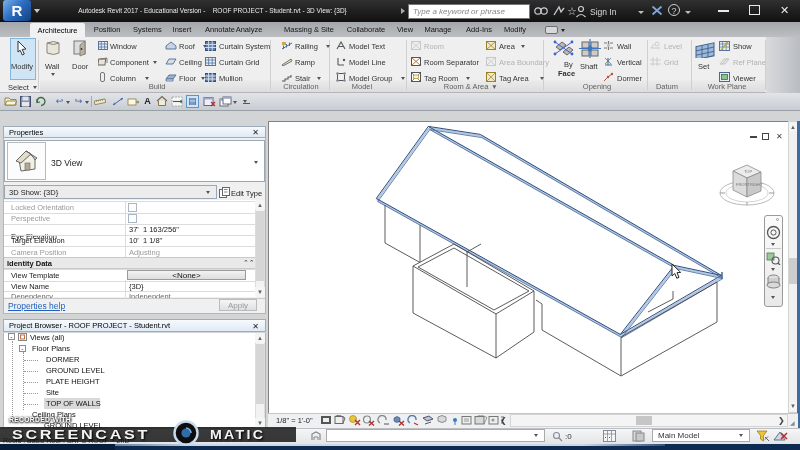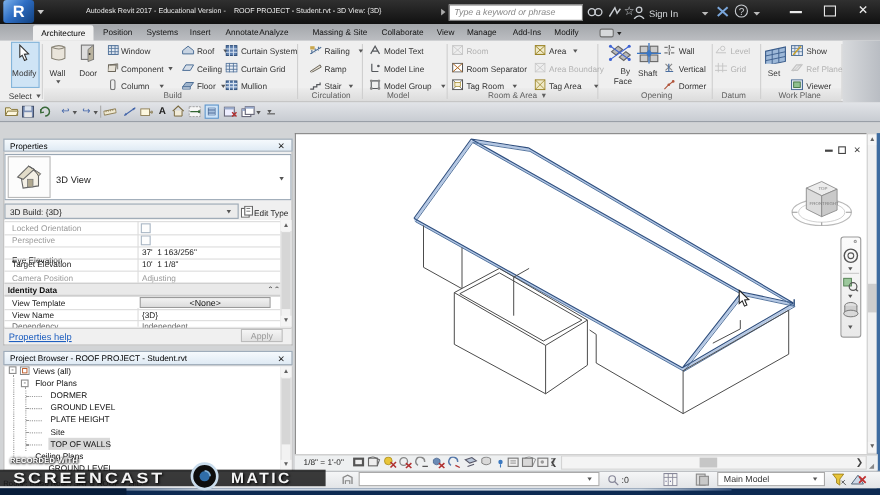--- a/index.html
+++ b/index.html
@@ -254,21 +254,21 @@
 <svg class="abs" style="left:553px;top:39px" width="22" height="19">
       <path d="M3 8 L9 3 L13 6 L7 11 Z" fill="#b9b9b9" stroke="#666"></path>
       <path d="M10 13 L16 8 L20 11 L14 16 Z" fill="#b9b9b9" stroke="#666"></path>
       <path d="M2 3 L19 15 M19 3 L2 15" stroke="#3d62d2" stroke-width="1"></path>
       <circle cx="2" cy="3" r="1.4" fill="#3d62d2"></circle>
       <circle cx="19" cy="15" r="1.4" fill="#3d62d2"></circle>
       <circle cx="19" cy="3" r="1.4" fill="#3d62d2"></circle>
       <circle cx="2" cy="15" r="1.4" fill="#3d62d2"></circle>
     </svg>
 <div class="abs rtxt" style="left:564px;top:60px;">By</div>
-<div class="abs rtxt" style="left:558px;top:69px;">Face</div>
+<div class="abs rtxt" style="left:558px;top:69px;font-weight:bold;">Face</div>
 <svg class="abs" style="left:579px;top:39px" width="22" height="19">
       <rect x="3" y="3" width="7" height="6" fill="#ccc" stroke="#666"></rect>
       <rect x="12" y="3" width="7" height="6" fill="#ccc" stroke="#666"></rect>
       <rect x="3" y="11" width="7" height="6" fill="#ccc" stroke="#666"></rect>
       <rect x="12" y="11" width="7" height="6" fill="#ccc" stroke="#666"></rect>
       <path d="M11 0 V19 M0 9.5 H22" stroke="#3a76c4" stroke-width="1.2"></path>
       <path d="M8 9.5 L11 6 L14 9.5 L11 13 Z" fill="#3a76c4"></path>
     </svg>
 <div class="abs rtxt" style="left:580px;top:62px;">Shaft</div>
 <svg class="abs" style="left:603px;top:41px" width="11" height="9">
@@ -387,21 +387,21 @@
 <div class="abs" style="left:4px;top:140px;width:261px;height:42px;background:#fff;border:1px solid #9aa7b4;"></div>
 <div class="abs" style="left:7px;top:142px;width:39px;height:38px;background:#fcfcfc;border:1px solid #b9b9b9;"></div>
 <svg class="abs" style="left:13px;top:148px" width="28" height="26">
       <path d="M6 12 L14 4 L22 10 L22 21 L8 23 Z" fill="#f4f0e6" stroke="#666" stroke-width="1"></path>
       <path d="M3 13 L13 3 L18 6 L8 15 Z" fill="#e2dcc9" stroke="#666" stroke-width="1"></path>
       <path d="M13 3 L24 10 L22 12 L18 6 Z" fill="#cac2ac" stroke="#666" stroke-width="0.9"></path>
       <rect x="12" y="15" width="5" height="7" fill="#b0a890" stroke="#777" stroke-width="0.7"></rect>
     </svg>
 <div class="abs" style="left:51px;top:158px;font-size:8.5px;color:#222;">3D View</div>
 <div class="abs dd" style="left:254px;top:161px;"></div>
-<div class="abs" style="left:4px;top:185px;width:213px;height:14px;background:#ececec;border:1px solid #9aa7b4;font-size:7.5px;color:#222;line-height:13px;padding-left:4px;">3D Build: {3D}</div>
+<div class="abs" style="left:4px;top:185px;width:213px;height:14px;background:#ececec;border:1px solid #9aa7b4;font-size:7.5px;color:#222;line-height:13px;padding-left:4px;">3D Show: {3D}</div>
 <div class="abs dd" style="left:206px;top:191px;"></div>
 <svg class="abs" style="left:219px;top:187px" width="11" height="11">
       <rect x="0.5" y="2.5" width="7" height="8" fill="#fff" stroke="#666"></rect>
       <rect x="3.5" y="0.5" width="7" height="8" fill="#fff" stroke="#666"></rect>
       <path d="M5 2.5 H8.5 M5 5 H8.5" stroke="#666" stroke-width="0.8"></path>
     </svg>
 <div class="abs" style="left:231px;top:189px;font-size:7.5px;color:#222;">Edit Type</div>
 <div class="abs" style="left:4px;top:200px;width:251px;height:97px;background:#fff;"></div>
 <div class="abs prow" style="left:11px;top:203px;color:#9a9a9a;">Locked Orientation</div>
 <div class="abs prow" style="left:11px;top:214px;color:#9a9a9a;">Perspective</div>

